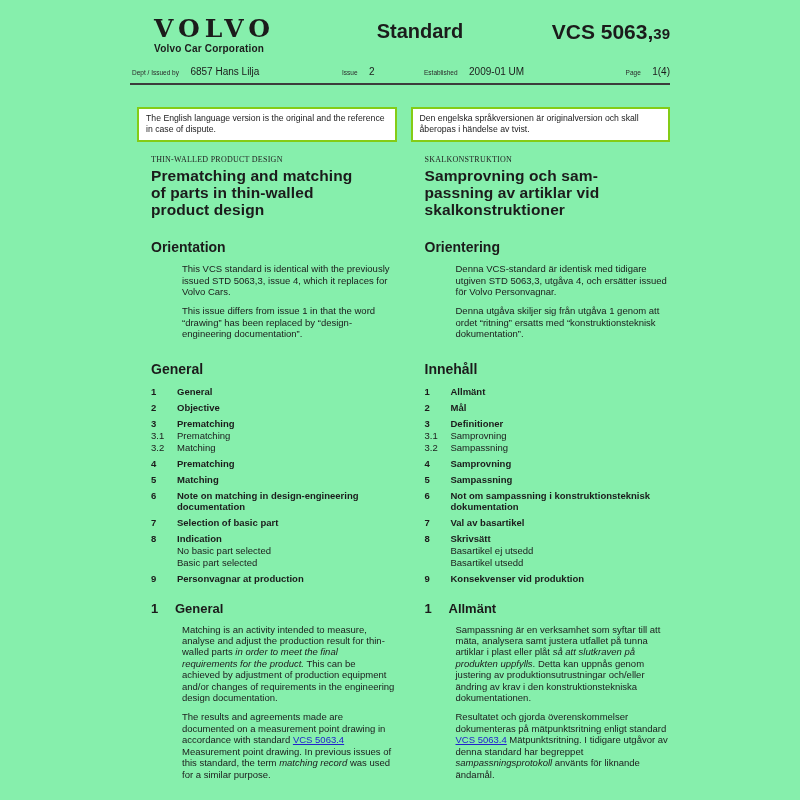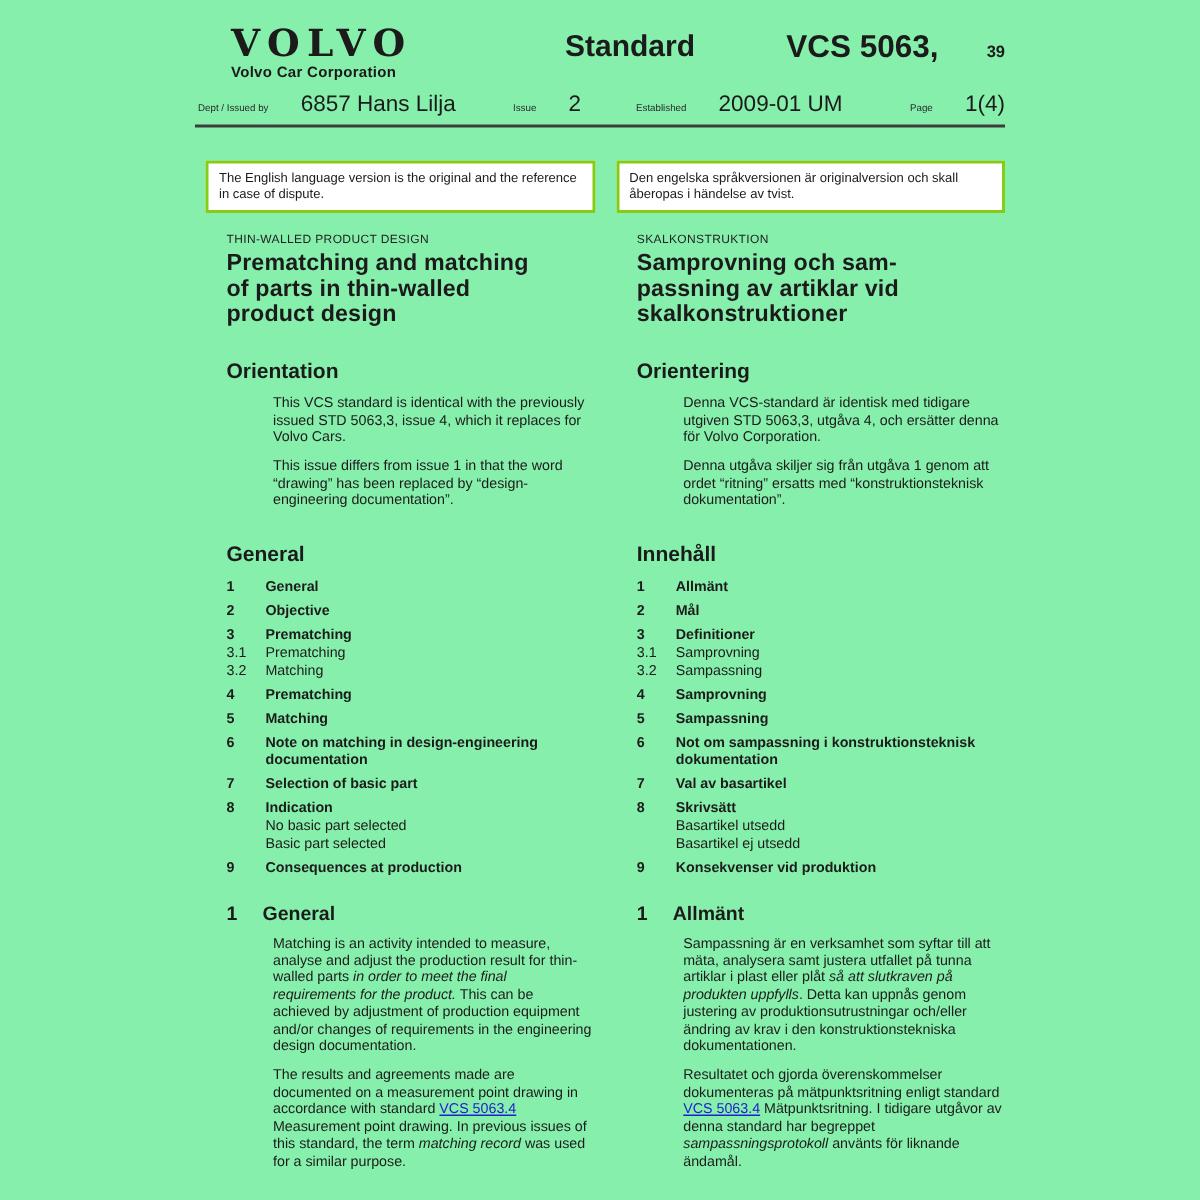--- a/index.html
+++ b/index.html
@@ -9,36 +9,36 @@
   .content { position:absolute; left:130px; top:16px; width:540px; }
 
   
   .hdr-top { display:flex; align-items:flex-start; }
   .logo-block { width:205px; padding-left:24px; }
   .volvo-logo { font-family:"DejaVu Serif", serif; font-weight:bold; font-size:25px; letter-spacing:5px; line-height:26px; }
   .company { font-weight:bold; font-size:10px; margin-top:1px; letter-spacing:0.2px; }
   .doc-type { flex:1; text-align:center; font-size:20px; font-weight:bold; padding-top:4px; }
   .doc-num { width:165px; text-align:right; font-weight:bold; padding-top:4px; white-space:nowrap; }
   .doc-num-main { font-size:21px; }
-  .doc-num-suffix { font-size:11px;margin-left:32px; }
+  .doc-num-suffix { font-size:15px; }
   .meta { display:flex; align-items:baseline; margin-top:7px; }
   .meta-g1 { flex:0 0 212px; padding-left:2px; }
   .meta-g2 { flex:0 0 82px; }
   .meta-g3 { flex:1; }
   .meta-g4 { margin-left:auto; text-align:right; }
   .meta-label { font-size:6.5px; color:#2a2a2a; }
-  .meta-value { font-size:15px; margin-left:17px; }
+  .meta-value { font-size:10px; margin-left:7px; }
   .hdr-rule { border-bottom:2px solid #3c3c3c; margin-top:4px; }
 
   
   .cols { display:grid; grid-template-columns:1fr 1fr; column-gap:14px; margin-top:22px; margin-left:7px; }
   .notice { border:2px solid #84cc16; background:#fff; padding:4px 6px 6px 7px; font-size:8.7px; line-height:10.6px; }
   .colbody { padding-left:14px; padding-right:2px; }
 
-  .kicker { margin-top:13px; font-size:8px; letter-spacing:0.25px; color:#222; }
+  .kicker { margin-top:13px; font-size:8px; letter-spacing:0.25px; color:#222;font-family:Liberation Serif, serif; }
   .doc-title { margin-top:3px; font-size:15.5px; font-weight:bold; line-height:17px; white-space:pre-line; letter-spacing:0.1px; }
   .h2 { margin-top:21px; font-size:14px; font-weight:bold; }
   .para { margin-top:8px; font-size:9.5px; line-height:11.4px;margin-left:31px; }
   .it { font-style:italic; }
   a.doclink { color:#2222cc; text-decoration:underline; }
 
   .toc { margin-top:9px; }
   .toc-row { display:flex; font-size:9.5px; line-height:11px; margin-top:5px; }
   .toc-row.tight { margin-top:1px; }
   .toc-row.b { font-weight:bold; }
@@ -156,41 +156,41 @@
                 <span class="toc-label">No basic part selected</span>
               </div>
 
               <div class="toc-row tight">
                 <span class="toc-num"></span>
                 <span class="toc-label">Basic part selected</span>
               </div>
 
               <div class="toc-row b">
                 <span class="toc-num">9</span>
-                <span class="toc-label">Consequences at production</span>
+                <span class="toc-label">Personvagnar at production</span>
               </div>
             </div>
           <div class="sec-h">
             <span class="sec-num">1</span>
             <span>General</span>
           </div>
           <div class="para"><span>Matching is an activity intended to measure, analyse and adjust the production result for thin-walled parts </span><span class="it">in order to meet the final requirements for the product.</span><span> This can be achieved by adjustment of production equipment and/or changes of requirements in the engineering design documentation.</span></div>
           <div class="para"><span>The results and agreements made are documented on a measurement point drawing in accordance with standard </span><a href="#" class="doclink">VCS 5063.4</a><span> Measurement point drawing. In previous issues of this standard, the term </span><span class="it">matching record</span><span> was used for a similar purpose.</span></div>
         </div>
       </div>
 
       <div>
         <div class="notice">Den engelska språkversionen är originalversion och skall åberopas i händelse av tvist.</div>
         <div class="colbody">
           <div class="kicker">SKALKONSTRUKTION</div>
           <div class="doc-title">Samprovning och sam-
 passning av artiklar vid
 skalkonstruktioner</div>
           <div class="h2">Orientering</div>
-          <div class="para"><span>Denna VCS-standard är identisk med tidigare utgiven STD 5063,3, utgåva 4, och ersätter denna för Volvo Corporation.</span></div>
+          <div class="para"><span>Denna VCS-standard är identisk med tidigare utgiven STD 5063,3, utgåva 4, och ersätter issued för Volvo Personvagnar.</span></div>
           <div class="para"><span>Denna utgåva skiljer sig från utgåva 1 genom att ordet “ritning” ersatts med “konstruktionsteknisk dokumentation”.</span></div>
           <div class="h2">Innehåll</div>
           <div class="toc">
 
               <div class="toc-row b">
                 <span class="toc-num">1</span>
                 <span class="toc-label">Allmänt</span>
               </div>
 
               <div class="toc-row b">
@@ -233,26 +233,26 @@
                 <span class="toc-label">Val av basartikel</span>
               </div>
 
               <div class="toc-row b">
                 <span class="toc-num">8</span>
                 <span class="toc-label">Skrivsätt</span>
               </div>
 
               <div class="toc-row tight">
                 <span class="toc-num"></span>
+                <span class="toc-label">Basartikel ej utsedd</span>
+              </div>
+
+              <div class="toc-row tight">
+                <span class="toc-num"></span>
                 <span class="toc-label">Basartikel utsedd</span>
-              </div>
-
-              <div class="toc-row tight">
-                <span class="toc-num"></span>
-                <span class="toc-label">Basartikel ej utsedd</span>
               </div>
 
               <div class="toc-row b">
                 <span class="toc-num">9</span>
                 <span class="toc-label">Konsekvenser vid produktion</span>
               </div>
             </div>
           <div class="sec-h">
             <span class="sec-num">1</span>
             <span>Allmänt</span>

